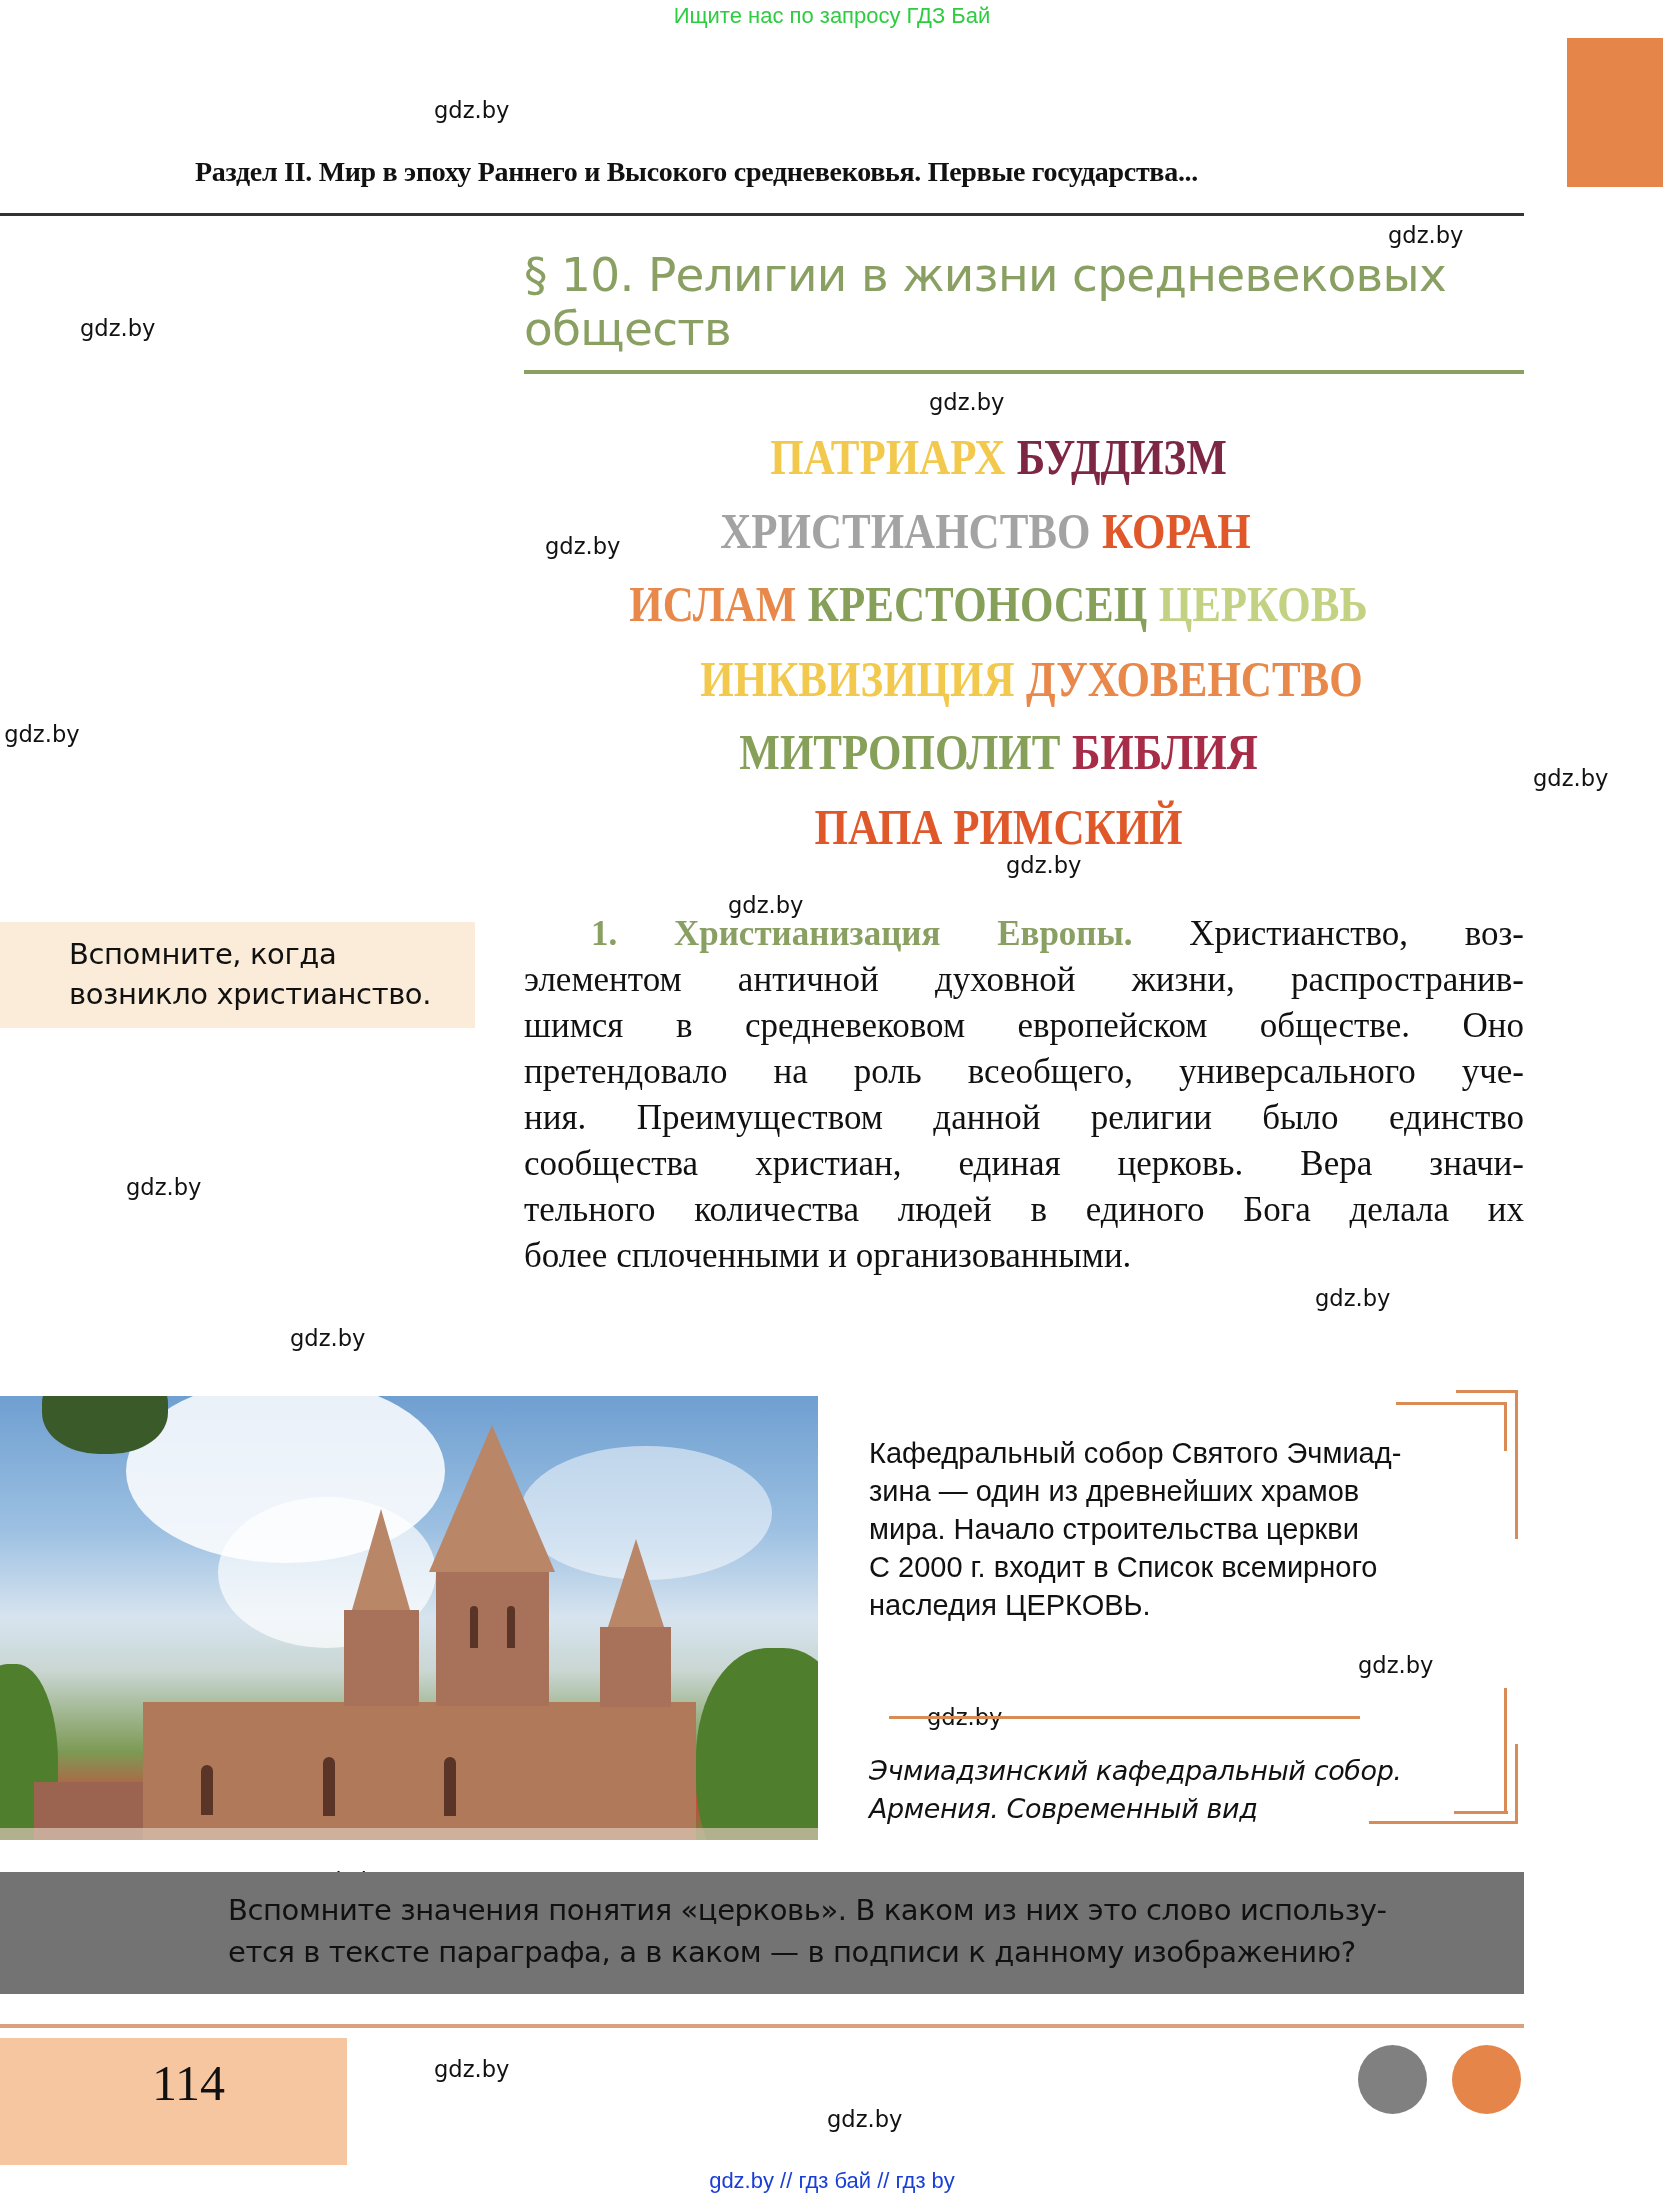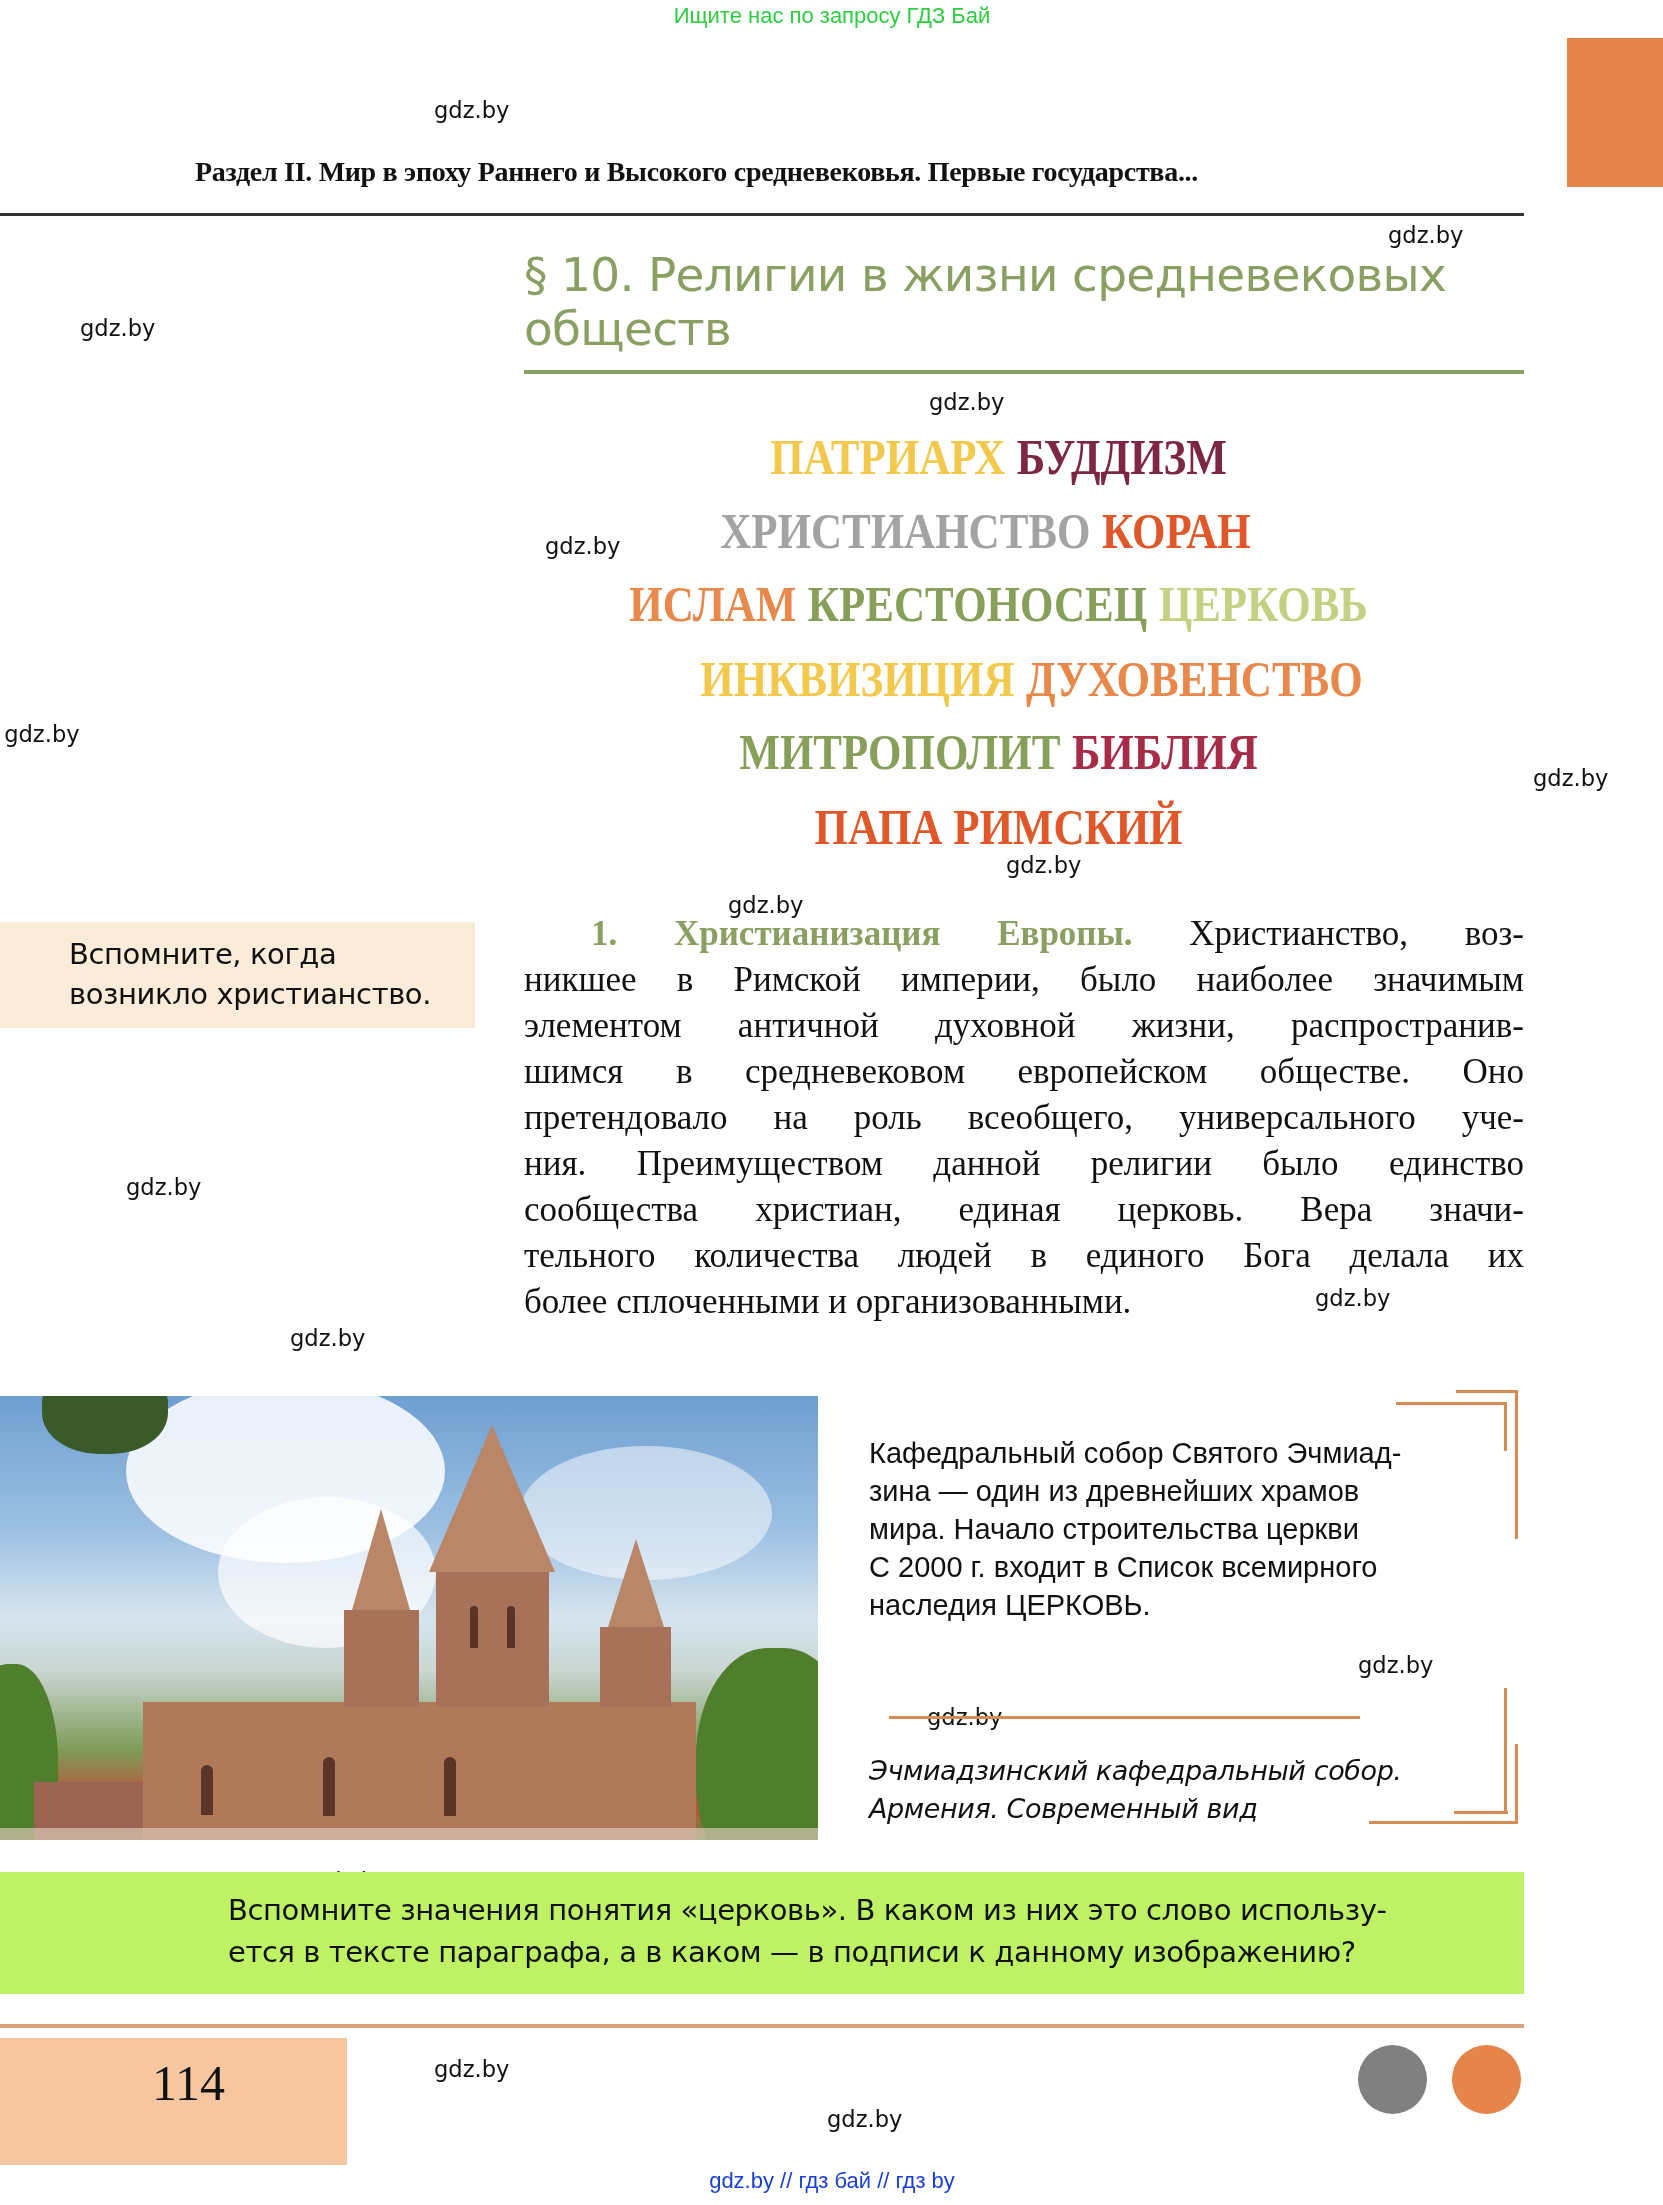--- a/index.html
+++ b/index.html
@@ -32,21 +32,21 @@
   .photo .tree { position:absolute; background:#4f7f2d; border-radius:45%; }
   .photo .stone { position:absolute; background:#b07a5a; }
   .photo .roof { position:absolute; width:0; height:0; border-left:solid transparent; border-right:solid transparent; }
   .photo .path { position:absolute; background:#dcc7b6; }
   .photo .window { position:absolute; background:#5a3427; border-radius:6.7px 6.7px 0 0; }
 
   .caption-text { left:869px; top:1434px; width:604px; font-family:"Liberation Sans", sans-serif; font-size:29px; line-height:38px; color:#111; }
   .caption-italic { left:869px; top:1752px; width:604px; font-family:"DejaVu Sans", sans-serif; font-style:italic; font-size:27px; line-height:38px; color:#111; letter-spacing:-0.4px; }
   .bar { position:absolute; background:#d98b55; }
 
-  .question-box { left:0; top:1872px; width:1524px; height:122px; background:#bef264; box-sizing:border-box; padding:17px 0 0 228px; font-family:"DejaVu Sans", sans-serif; font-size:29px; line-height:42px; color:#111; letter-spacing:-0.4px; }
+  .question-box { left:0; top:1872px; width:1524px; height:122px; background:#737373; box-sizing:border-box; padding:17px 0 0 228px; font-family:"DejaVu Sans", sans-serif; font-size:29px; line-height:42px; color:#111; letter-spacing:-0.4px; }
   .bottom-rule { left:0; top:2024px; width:1524px; height:4.2px; background:#dba07c; }
 
   .page-box { left:0; top:2038px; width:347px; height:127px; background:#f6c6a0; }
   .page-num { left:0; top:2054px; width:377px; text-align:center; font-family:"Liberation Serif", serif; font-size:50px; color:#111; }
   .circle { position:absolute; width:69px; height:69px; border-radius:50%; }
 
   .footer-links { left:0; top:2168px; width:1664px; text-align:center; font-family:"Liberation Sans", sans-serif; font-size:22px; color:#1a3fd6; }
 </style>
 </head>
 <body>
@@ -102,21 +102,20 @@
   <span style="color:#e0582a">ПАПА РИМСКИЙ</span>
 </div>
 
 <div class="abs note-box">
   <div>Вспомните, когда</div>
   <div>возникло христианство.</div>
 </div>
 
 <div class="abs body-text">
   <span class="body-line"><span class="lead">1. Христианизация Европы.</span><span> Христианство, воз-</span></span>
-  <span class="body-line">никшее в Римской империи, было наиболее значимым</span>
   <span class="body-line">элементом античной духовной жизни, распространив-</span>
   <span class="body-line">шимся в средневековом европейском обществе. Оно</span>
   <span class="body-line">претендовало на роль всеобщего, универсального уче-</span>
   <span class="body-line">ния. Преимуществом данной религии было единство</span>
   <span class="body-line">сообщества христиан, единая церковь. Вера значи-</span>
   <span class="body-line">тельного количества людей в единого Бога делала их</span>
   <span class="body-line last">более сплоченными и организованными.</span>
 </div>
 
 <div class="abs photo" aria-label="Эчмиадзинский кафедральный собор">

